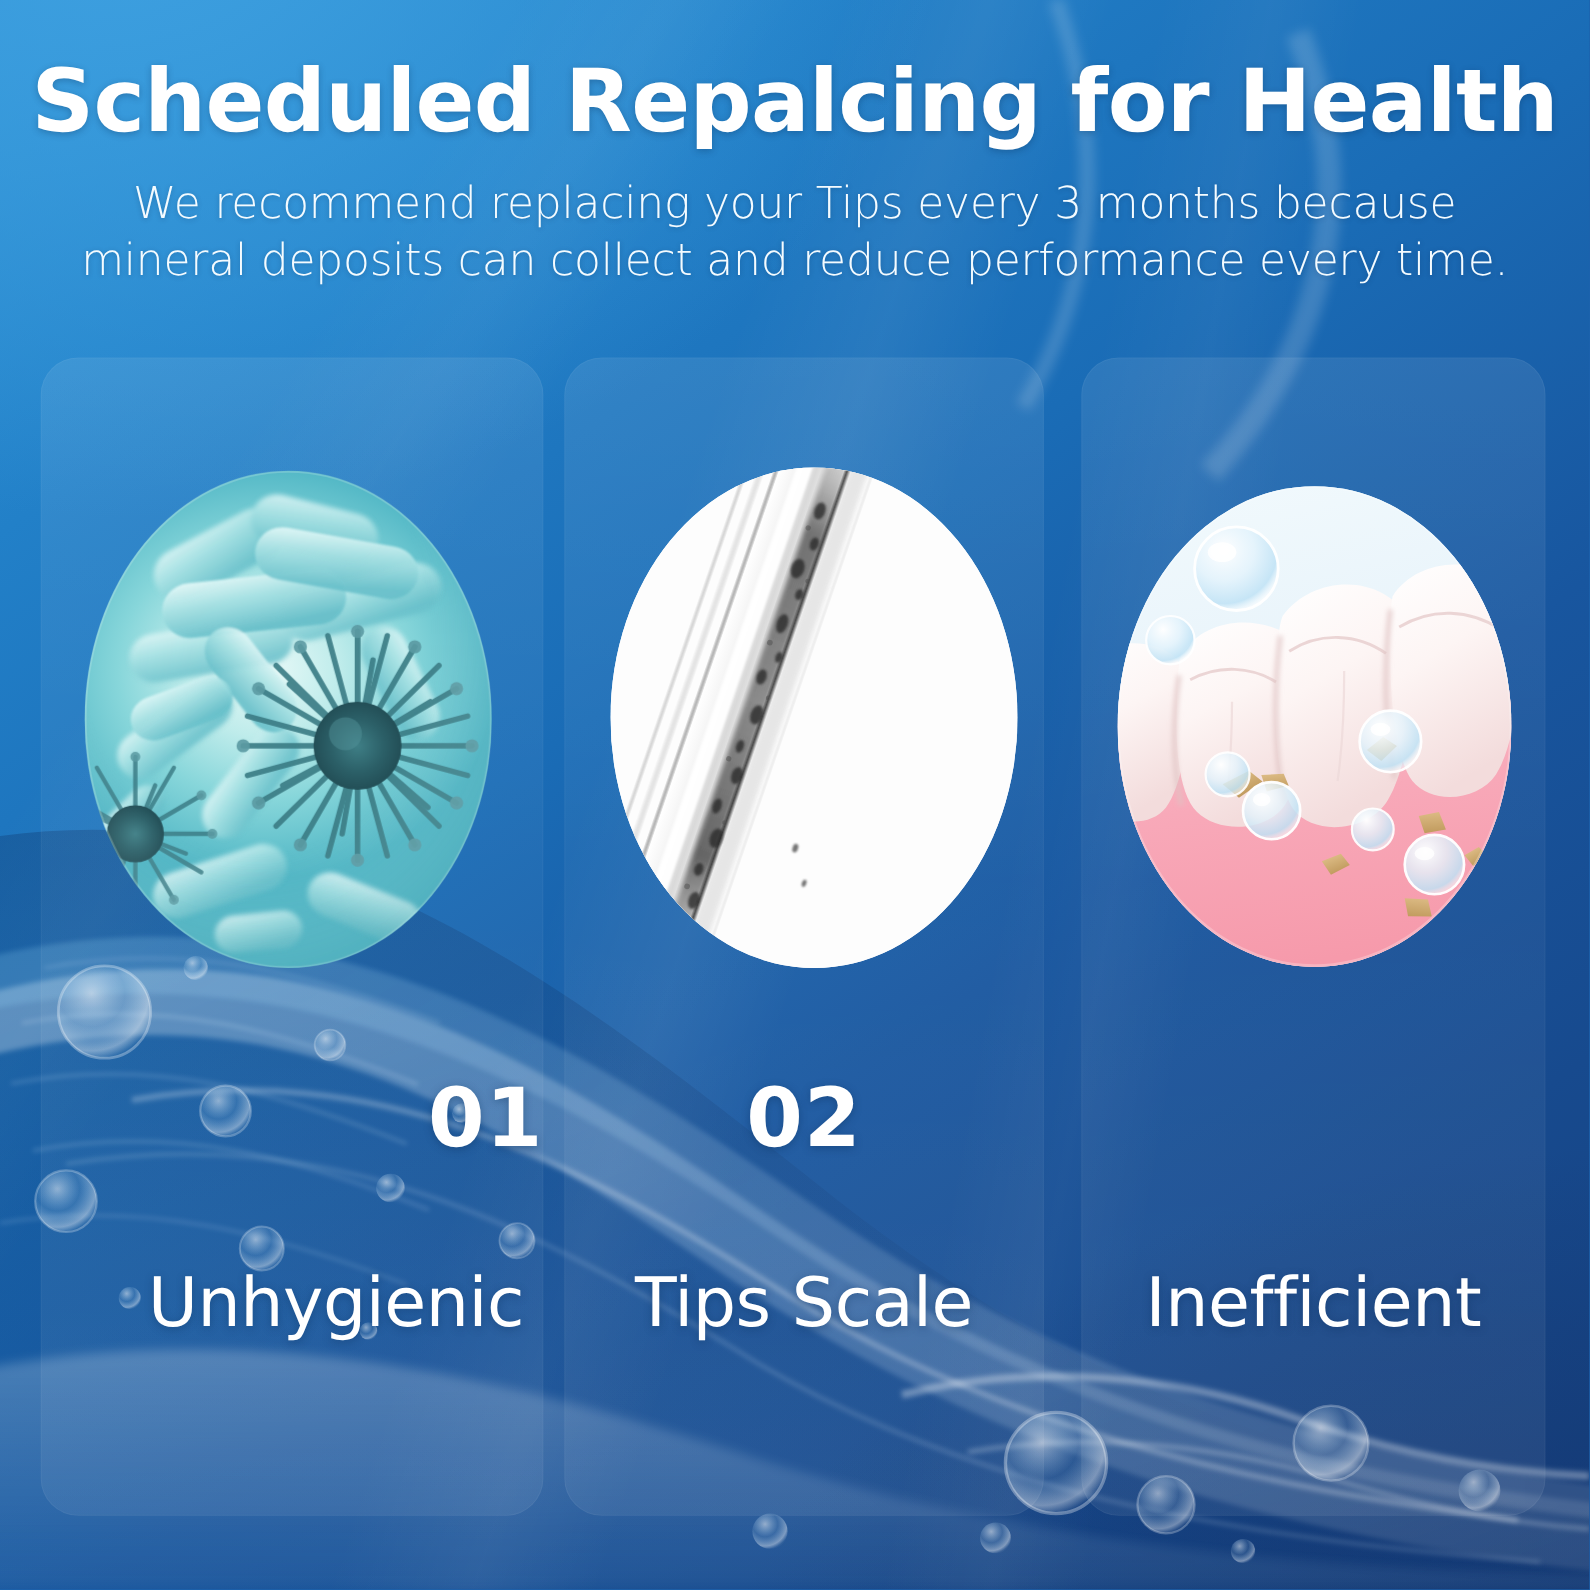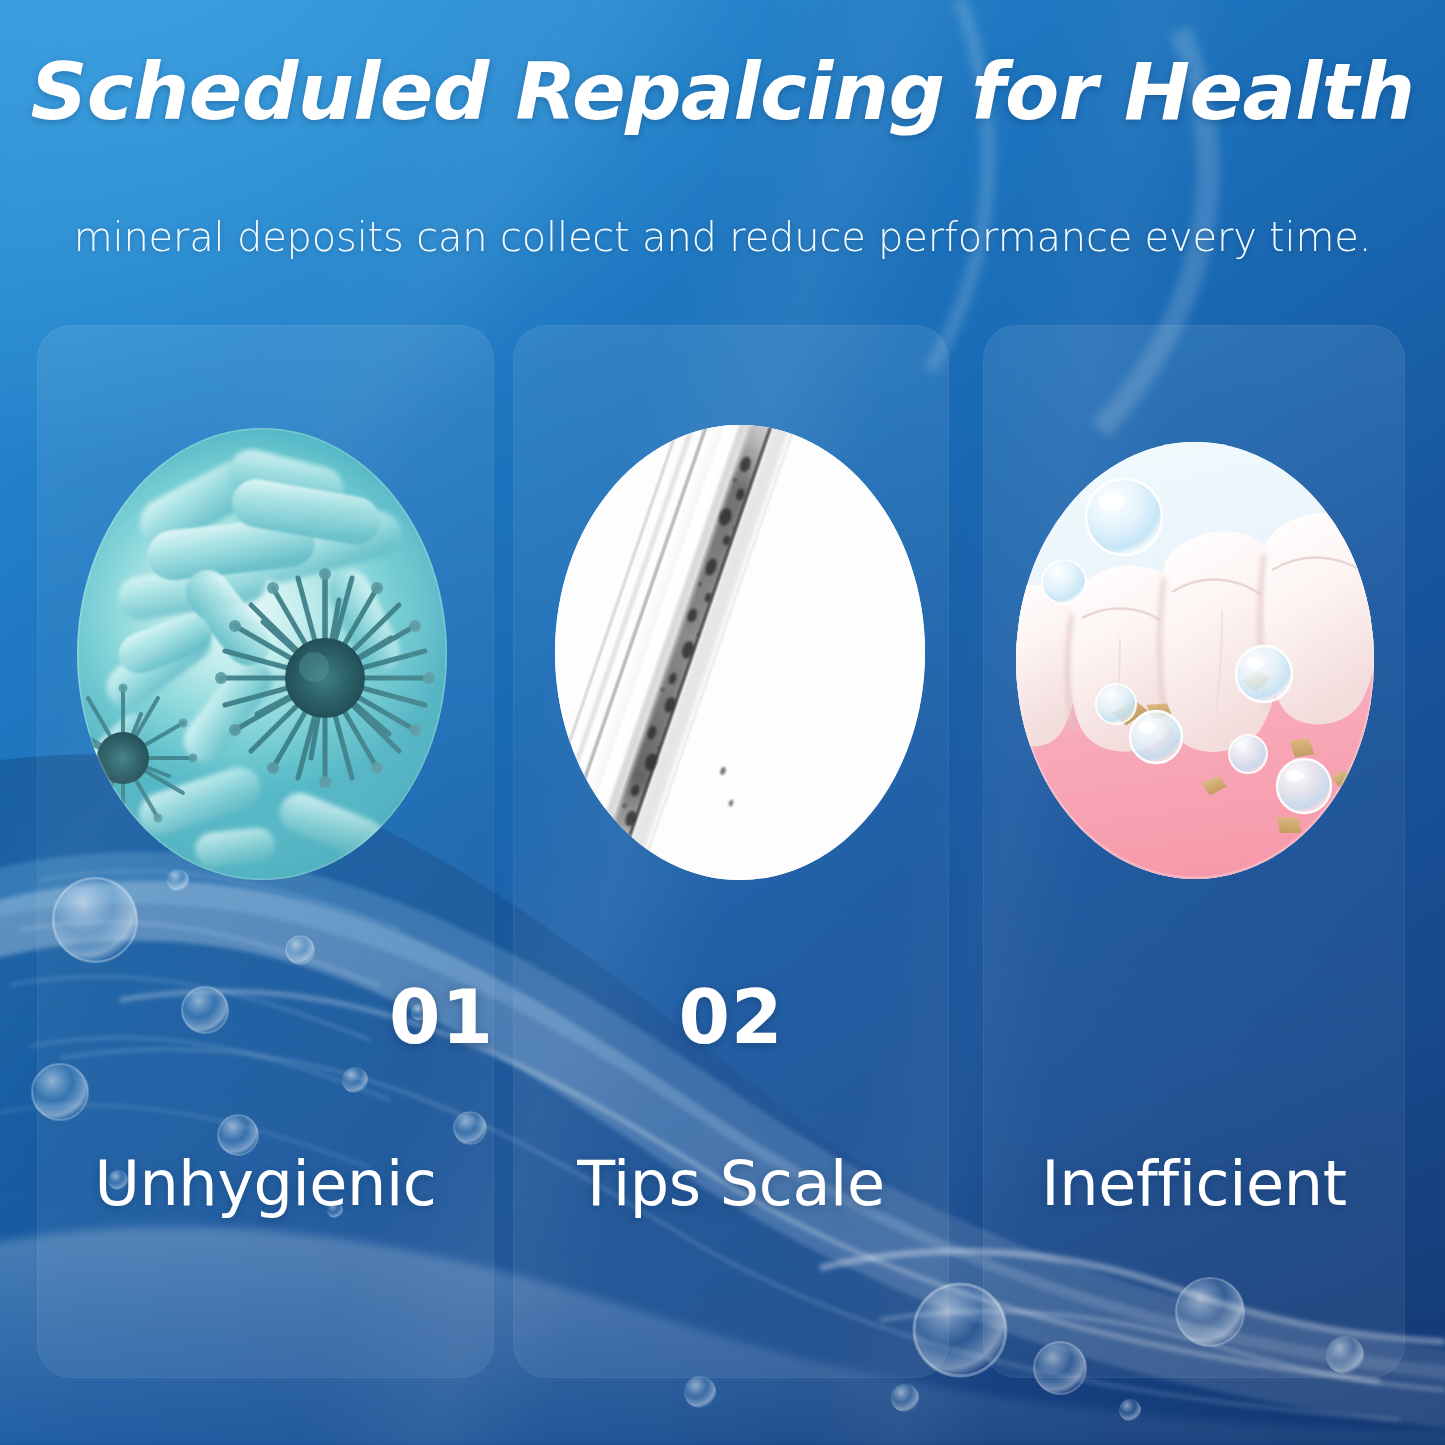--- a/index.html
+++ b/index.html
@@ -30,21 +30,20 @@
   .bubblefield{position:absolute;left:0;top:0;width:1445px;height:1445px;}
 
   
   .header{position:absolute;left:0;top:0;width:1445px;text-align:center;}
   .title{
     margin:0;padding-top:52px;
     font-family:"DejaVu Sans","Liberation Sans",sans-serif;
     font-size:79px;font-weight:700;letter-spacing:-0.6px;
     color:#ffffff;line-height:1.02;
     text-shadow:0 2px 7px rgba(8,40,80,0.30);
-    font-style:italic;
   }
   .subtitle{
     margin:0;padding-top:26px;
     font-size:40px;font-weight:300;line-height:1.30;
     color:#f4fbff;letter-spacing:-0.2px;
     text-shadow:0 1px 5px rgba(8,40,80,0.28);
   }
 
   
   .cards{position:absolute;left:0;top:325px;width:1445px;height:1055px;}
@@ -192,21 +191,21 @@
       <circle cx="1345" cy="1355" r="19" fill="url(#bb)"></circle>
       <circle cx="905" cy="1398" r="14" fill="url(#bb)"></circle>
       <circle cx="1130" cy="1410" r="11" fill="url(#bb)"></circle>
       <circle cx="700" cy="1392" r="16" fill="url(#bb)"></circle>
     </g>
   </svg>
 
   <div class="header">
     <h1 class="title">Scheduled Repalcing for Health</h1>
     <p class="subtitle">
-      <br>
+      <span>We recommend replacing your Tips every 3 months because</span><br>
       <span>mineral deposits can collect and reduce performance every time.</span>
     </p>
   </div>
 
   <div class="cards">
 
     <div class="card card-1">
       <div class="oval ov1">
         <svg viewBox="0 0 370 452" width="370" height="452">
           <defs>
@@ -338,21 +337,21 @@
           <ellipse cx="185" cy="226" rx="185" ry="226" fill="url(#vg1)"></ellipse>
           <defs>
             <radialGradient id="vg1" cx="0.42" cy="0.34" r="0.78">
               <stop offset="0.55" stop-color="#ffffff" stop-opacity="0"></stop>
               <stop offset="1" stop-color="#1f7e8c" stop-opacity="0.28"></stop>
             </radialGradient>
           </defs>
         </svg>
       </div>
       <div class="num" style="top:655px;text-align:right;">01</div>
-      <div class="cap" style="top:828px;">Unhygienic</div>
+      <div class="cap" style="top:828px;padding-left:40px;">Unhygienic</div>
     </div>
 
     <div class="card card-2">
       <div class="oval ov2">
         <svg viewBox="0 0 370 455" width="370" height="455">
           <defs>
             <linearGradient id="tubeg" x1="0" y1="0" x2="1" y2="0">
               <stop offset="0" stop-color="#ffffff"></stop>
               <stop offset="0.30" stop-color="#f2f2f2"></stop>
               <stop offset="0.55" stop-color="#d9d9d9"></stop>

